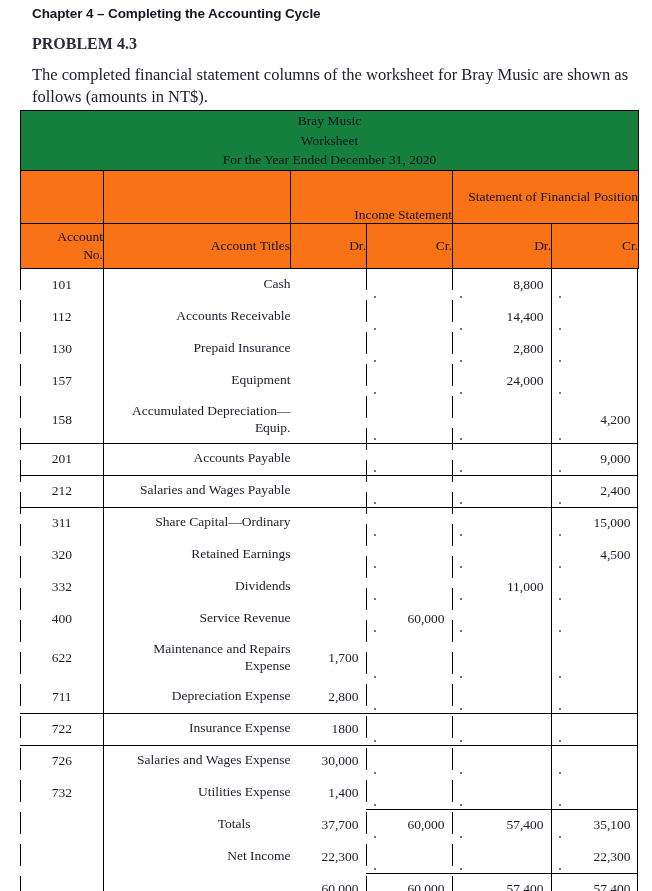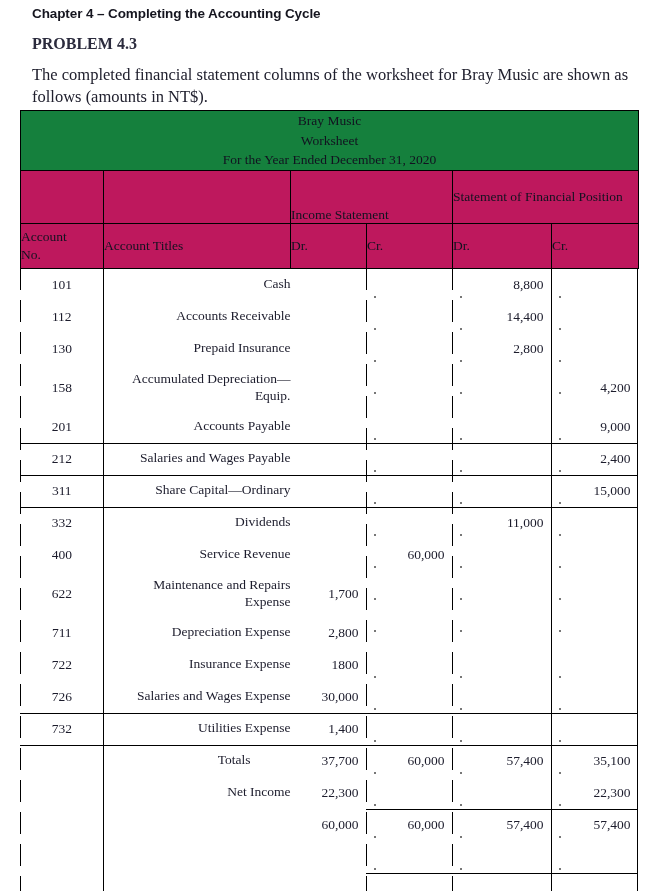--- a/index.html
+++ b/index.html
@@ -66,23 +66,23 @@
   
   col.c-acctno { width: 83px; }
   col.c-title  { width: 187px; }
   col.c-isdr   { width: 76px; }
   col.c-iscr   { width: 86px; }
   col.c-sfpdr  { width: 99px; }
   col.c-sfpcr  { width: 87px; }
 
   
   .hdr-cell {
-    background: #be185d;
+    background: #f97316;
     font-weight: bold;
-    text-align: left;
+    text-align: right;
     font-size: 13.5px;
     color: #121220;
   }
   .title-block {
     background: #15803d;
     border: 1px solid #000;
     border-bottom: 1px solid #000;
     text-align: center;
     font-weight: bold;
     font-size: 13.5px;
@@ -249,20 +249,28 @@
           <td class="num"></td>
         </tr>
         <tr class="data-row" style="height:32px">
           <td class="acctno" style="height:32px">130</td>
           <td class="title">Prepaid Insurance</td>
           <td class="num"></td>
           <td class="num"></td>
           <td class="num">2,800</td>
           <td class="num"></td>
         </tr>
+        <tr class="data-row" style="height:32px">
+          <td class="acctno" style="height:32px">157</td>
+          <td class="title">Equipment</td>
+          <td class="num"></td>
+          <td class="num"></td>
+          <td class="num">24,000</td>
+          <td class="num"></td>
+        </tr>
         <tr class="data-row" style="height:46px">
           <td class="acctno" style="height:46px">158</td>
           <td class="title">Accumulated Depreciation—<br>Equip.</td>
           <td class="num"></td>
           <td class="num"></td>
           <td class="num"></td>
           <td class="num">4,200</td>
         </tr>
         <tr class="data-row" style="height:32px">
           <td class="acctno" style="height:32px">201</td>
@@ -280,20 +288,28 @@
           <td class="num"></td>
           <td class="num">2,400</td>
         </tr>
         <tr class="data-row" style="height:32px">
           <td class="acctno" style="height:32px">311</td>
           <td class="title">Share Capital—Ordinary</td>
           <td class="num"></td>
           <td class="num"></td>
           <td class="num"></td>
           <td class="num">15,000</td>
+        </tr>
+        <tr class="data-row" style="height:32px">
+          <td class="acctno" style="height:32px">320</td>
+          <td class="title">Retained Earnings</td>
+          <td class="num"></td>
+          <td class="num"></td>
+          <td class="num"></td>
+          <td class="num">4,500</td>
         </tr>
         <tr class="data-row" style="height:32px">
           <td class="acctno" style="height:32px">332</td>
           <td class="title">Dividends</td>
           <td class="num"></td>
           <td class="num"></td>
           <td class="num">11,000</td>
           <td class="num"></td>
         </tr>
         <tr class="data-row" style="height:32px">

